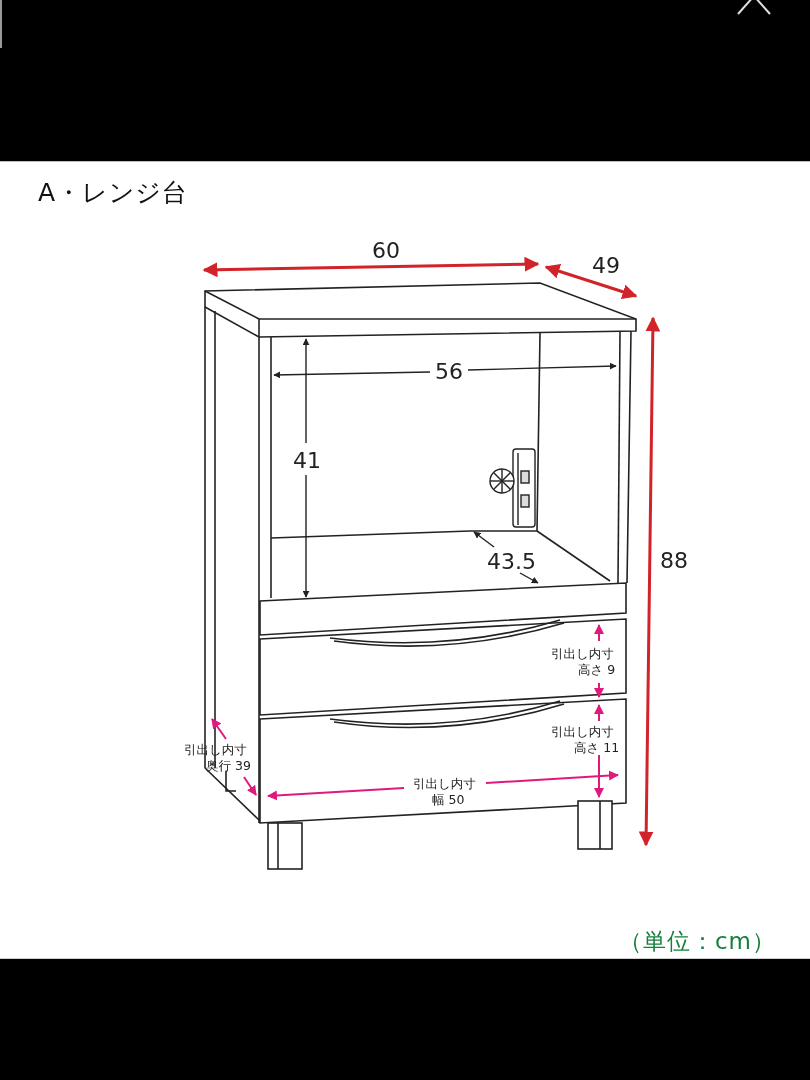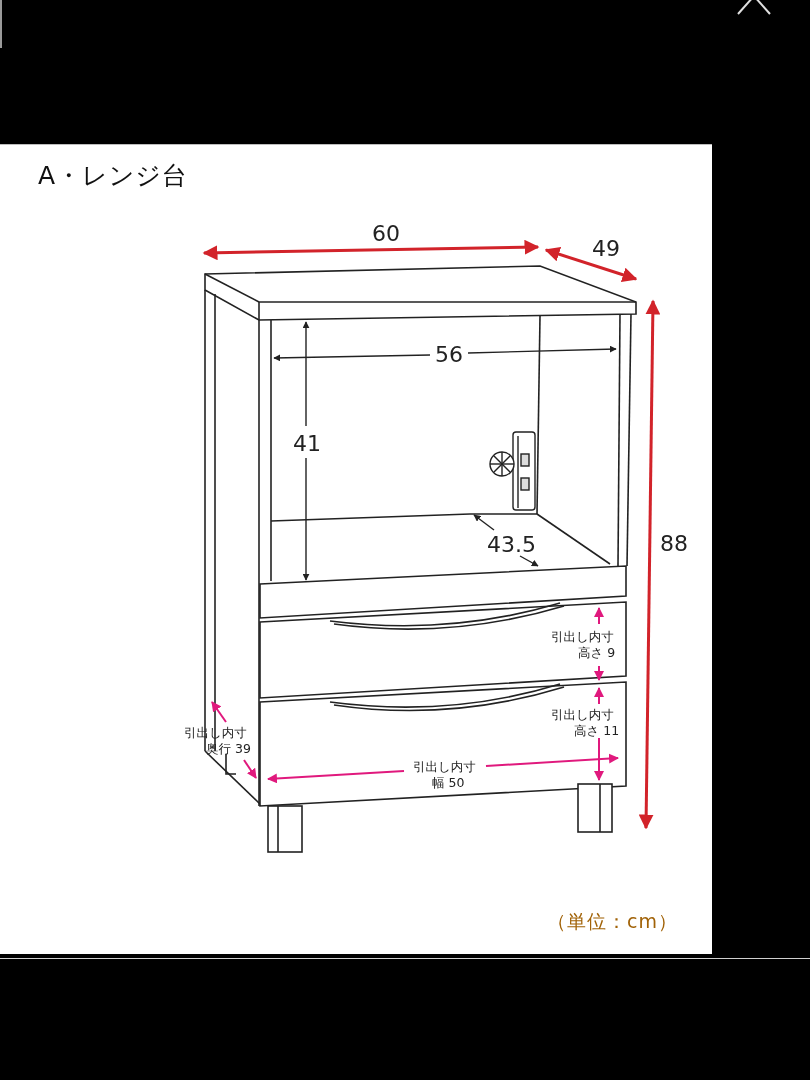--- a/index.html
+++ b/index.html
@@ -1,23 +1,23 @@
 <!DOCTYPE html>
 <html><head>
 <meta charset="utf-8">
 <style>
   html, body { margin: 0; padding: 0; background: #000; }
   body { width: 810px; height: 1080px; position: relative; overflow: hidden; font-family: "DejaVu Sans", sans-serif; }
   .top-bar { position: absolute; left: 0; top: 0; width: 810px; height: 148px; background: #000; }
   .top-bar .edge { position: absolute; left: 0; top: 0; width: 2px; height: 48px; background: #9a9a9a; }
   .close-btn { position: absolute; right: 36px; top: -6px; width: 40px; height: 24px; cursor: pointer; }
-  .content { position: absolute; left: 0; top: 144px; width: 712px; height: 809px; background: #fff; border-top: 1px solid #bdbdbd; }
+  .content { position: absolute; left: 0; top: 161px; width: 810px; height: 809px; background: #fff; border-top: 1px solid #bdbdbd; }
   .bottom-bar { position: absolute; left: 0; top: 958px; width: 810px; height: 122px; background: #000; border-top: 1px solid #d0d0d0; }
   .title { position: absolute; left: 38px; top: 14px; font-size: 25px; color: #111; letter-spacing: 1px; }
-  .unit { position: absolute; right: 34px; top: 764px; font-size: 19px; color: #a16207; letter-spacing: 1px; }
+  .unit { position: absolute; right: 34px; top: 764px; font-size: 23px; color: #15803d; letter-spacing: 1px; }
   svg.diagram { position: absolute; left: 0; top: 0; }
   .dim-num { font-family: "DejaVu Sans", sans-serif; font-size: 22px; fill: #222; }
   .dim-small { font-family: "DejaVu Sans", sans-serif; font-size: 12.5px; fill: #222; }
 </style>
 </head>
 <body>
 
 <div class="top-bar">
   <div class="edge"></div>
   <div class="close-btn">

